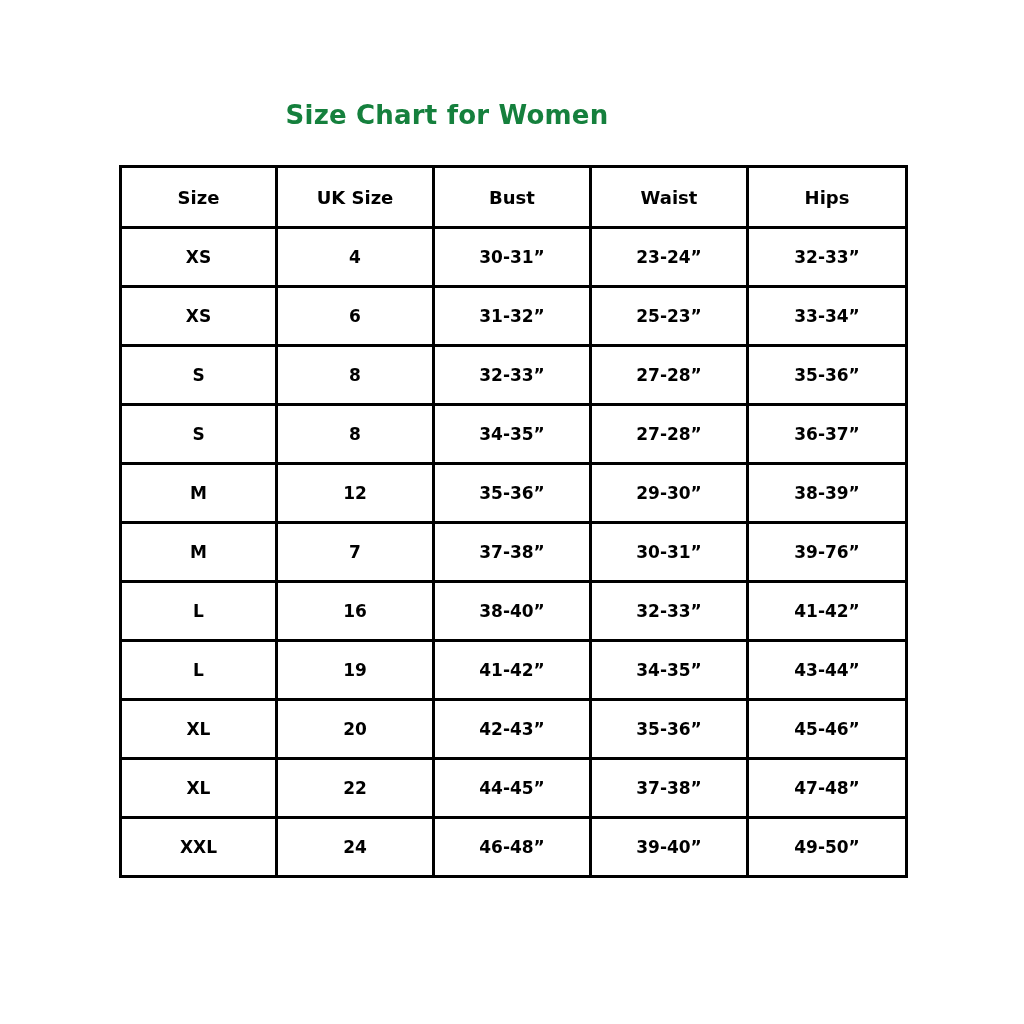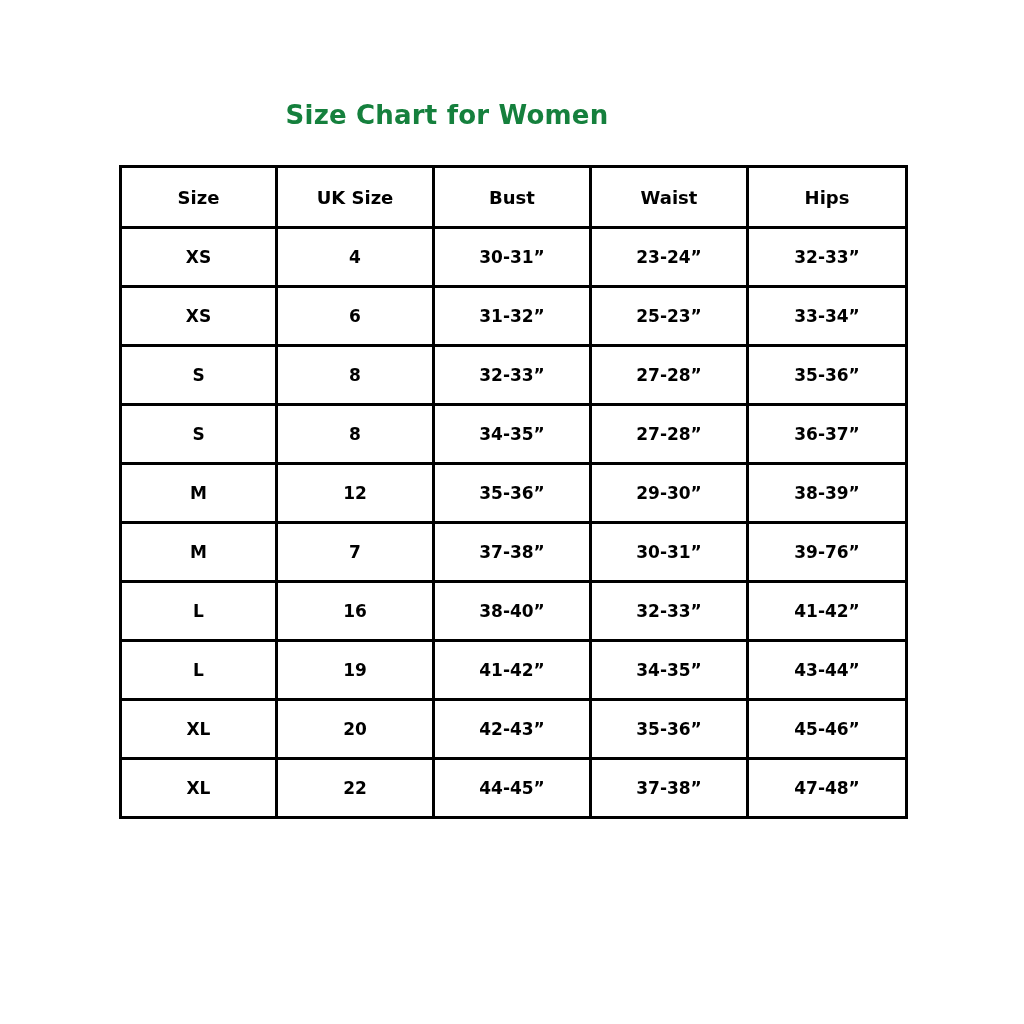--- a/index.html
+++ b/index.html
@@ -153,17 +153,24 @@
           <td>35-36”</td>
           <td>45-46”</td>
         </tr>
         <tr>
           <td>XL</td>
           <td>22</td>
           <td>44-45”</td>
           <td>37-38”</td>
           <td>47-48”</td>
         </tr>
+        <tr>
+          <td>XXL</td>
+          <td>24</td>
+          <td>46-48”</td>
+          <td>39-40”</td>
+          <td>49-50”</td>
+        </tr>
       </tbody>
     </table>
   </div>
 
 </div>
 
 </body></html>

